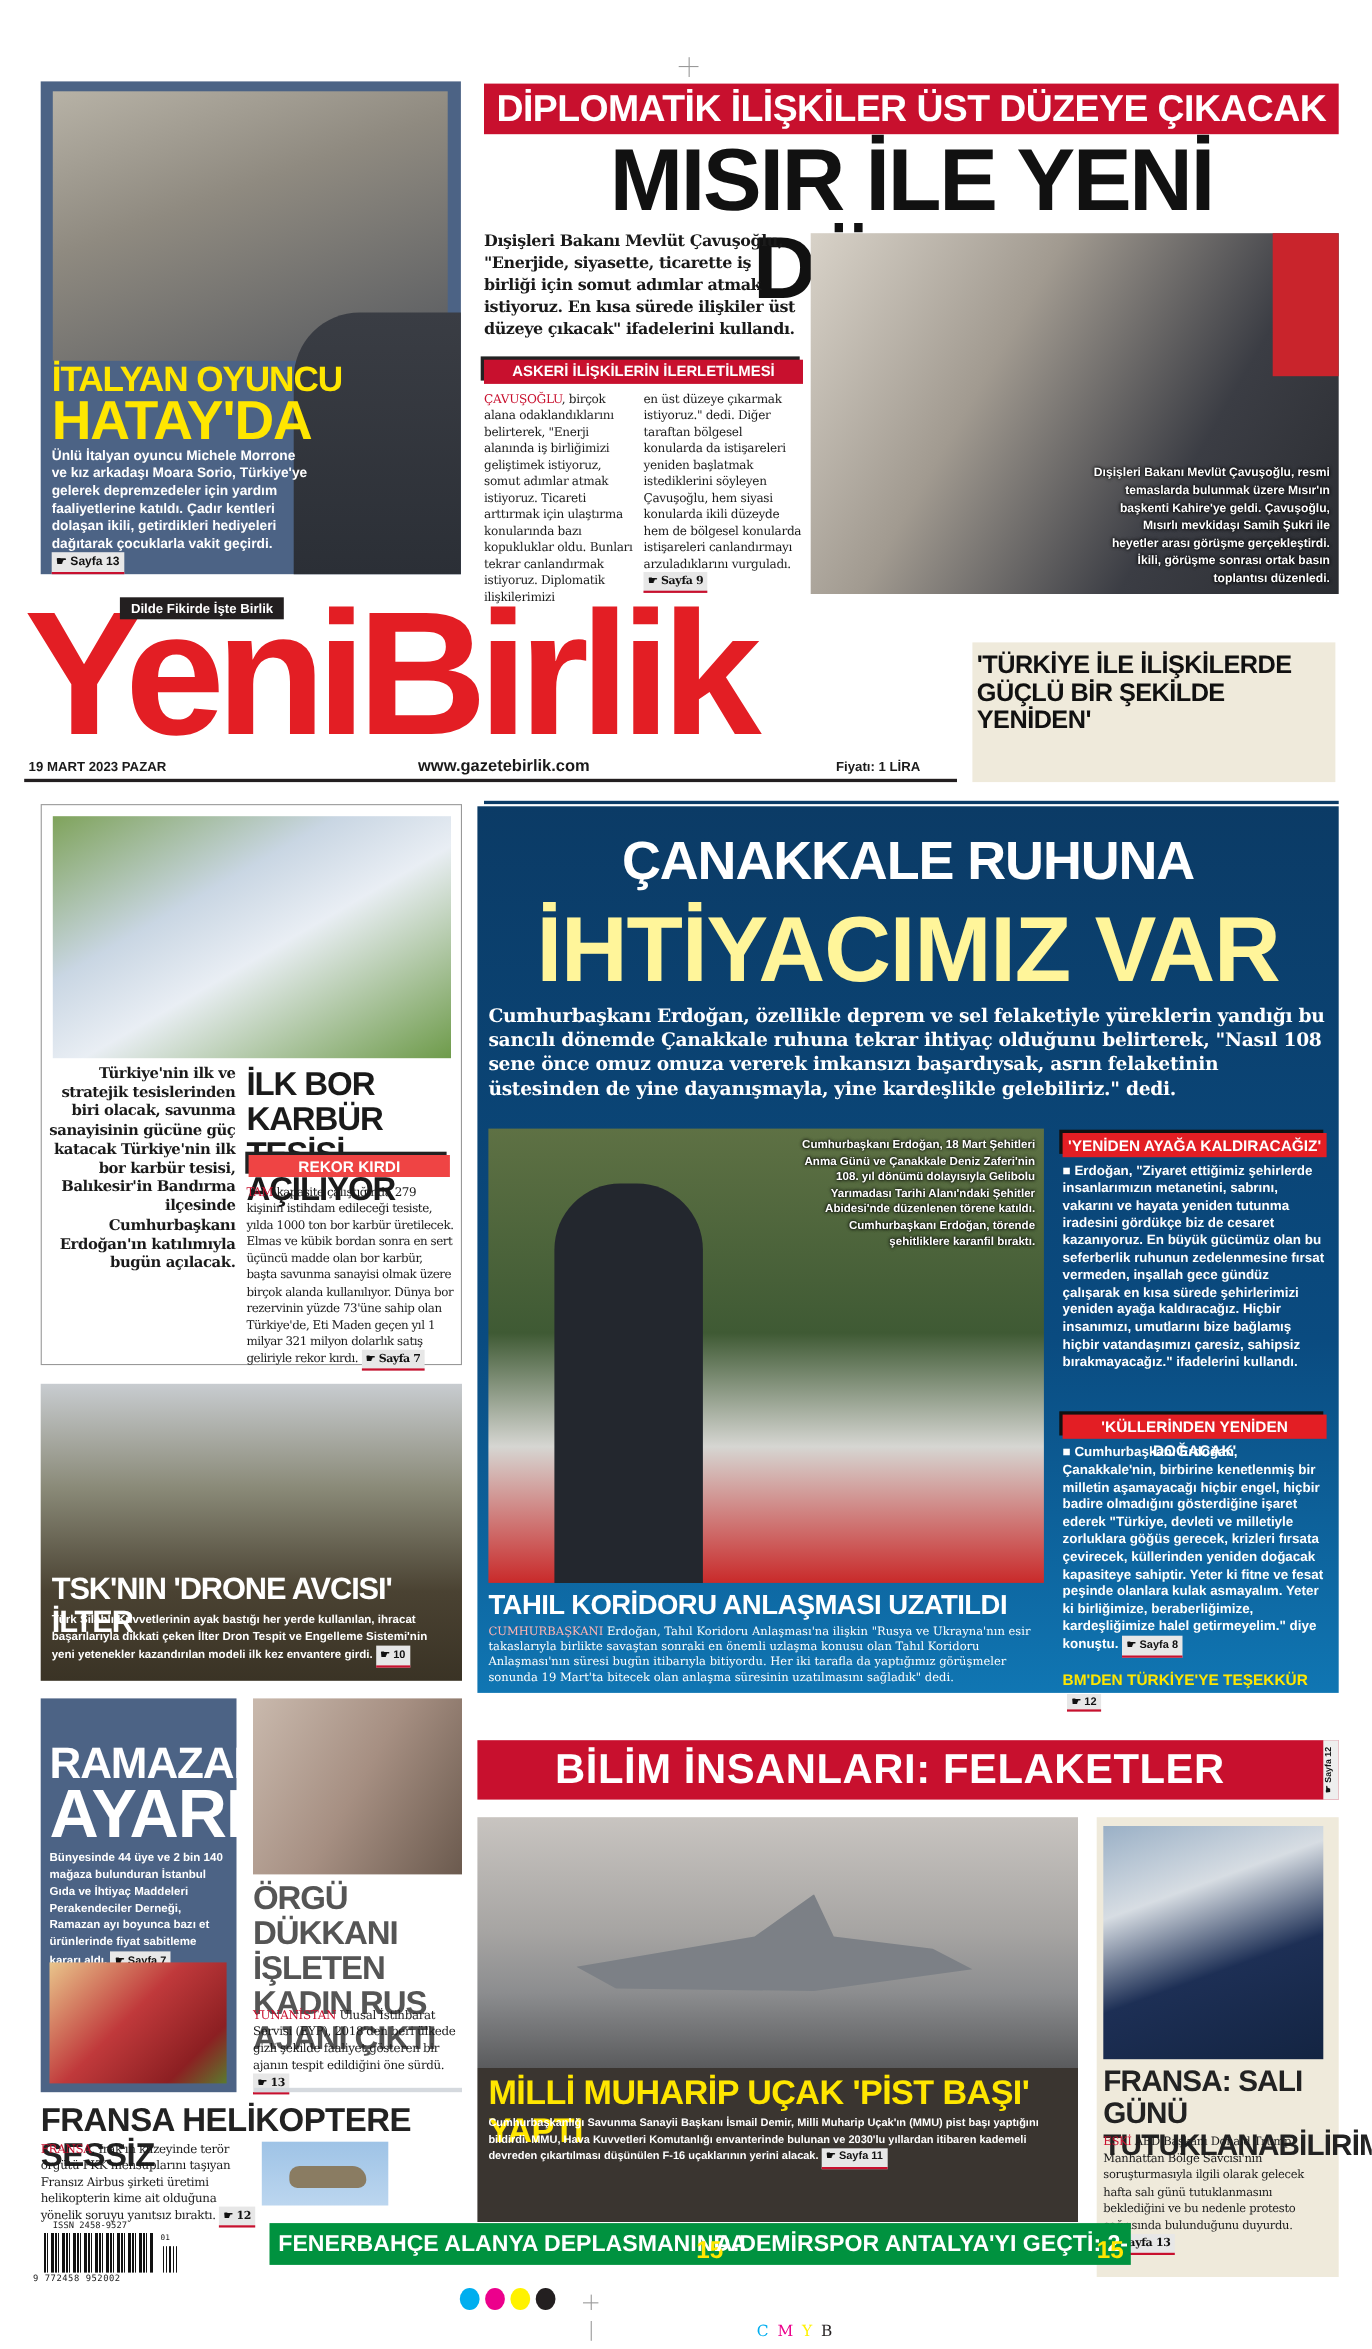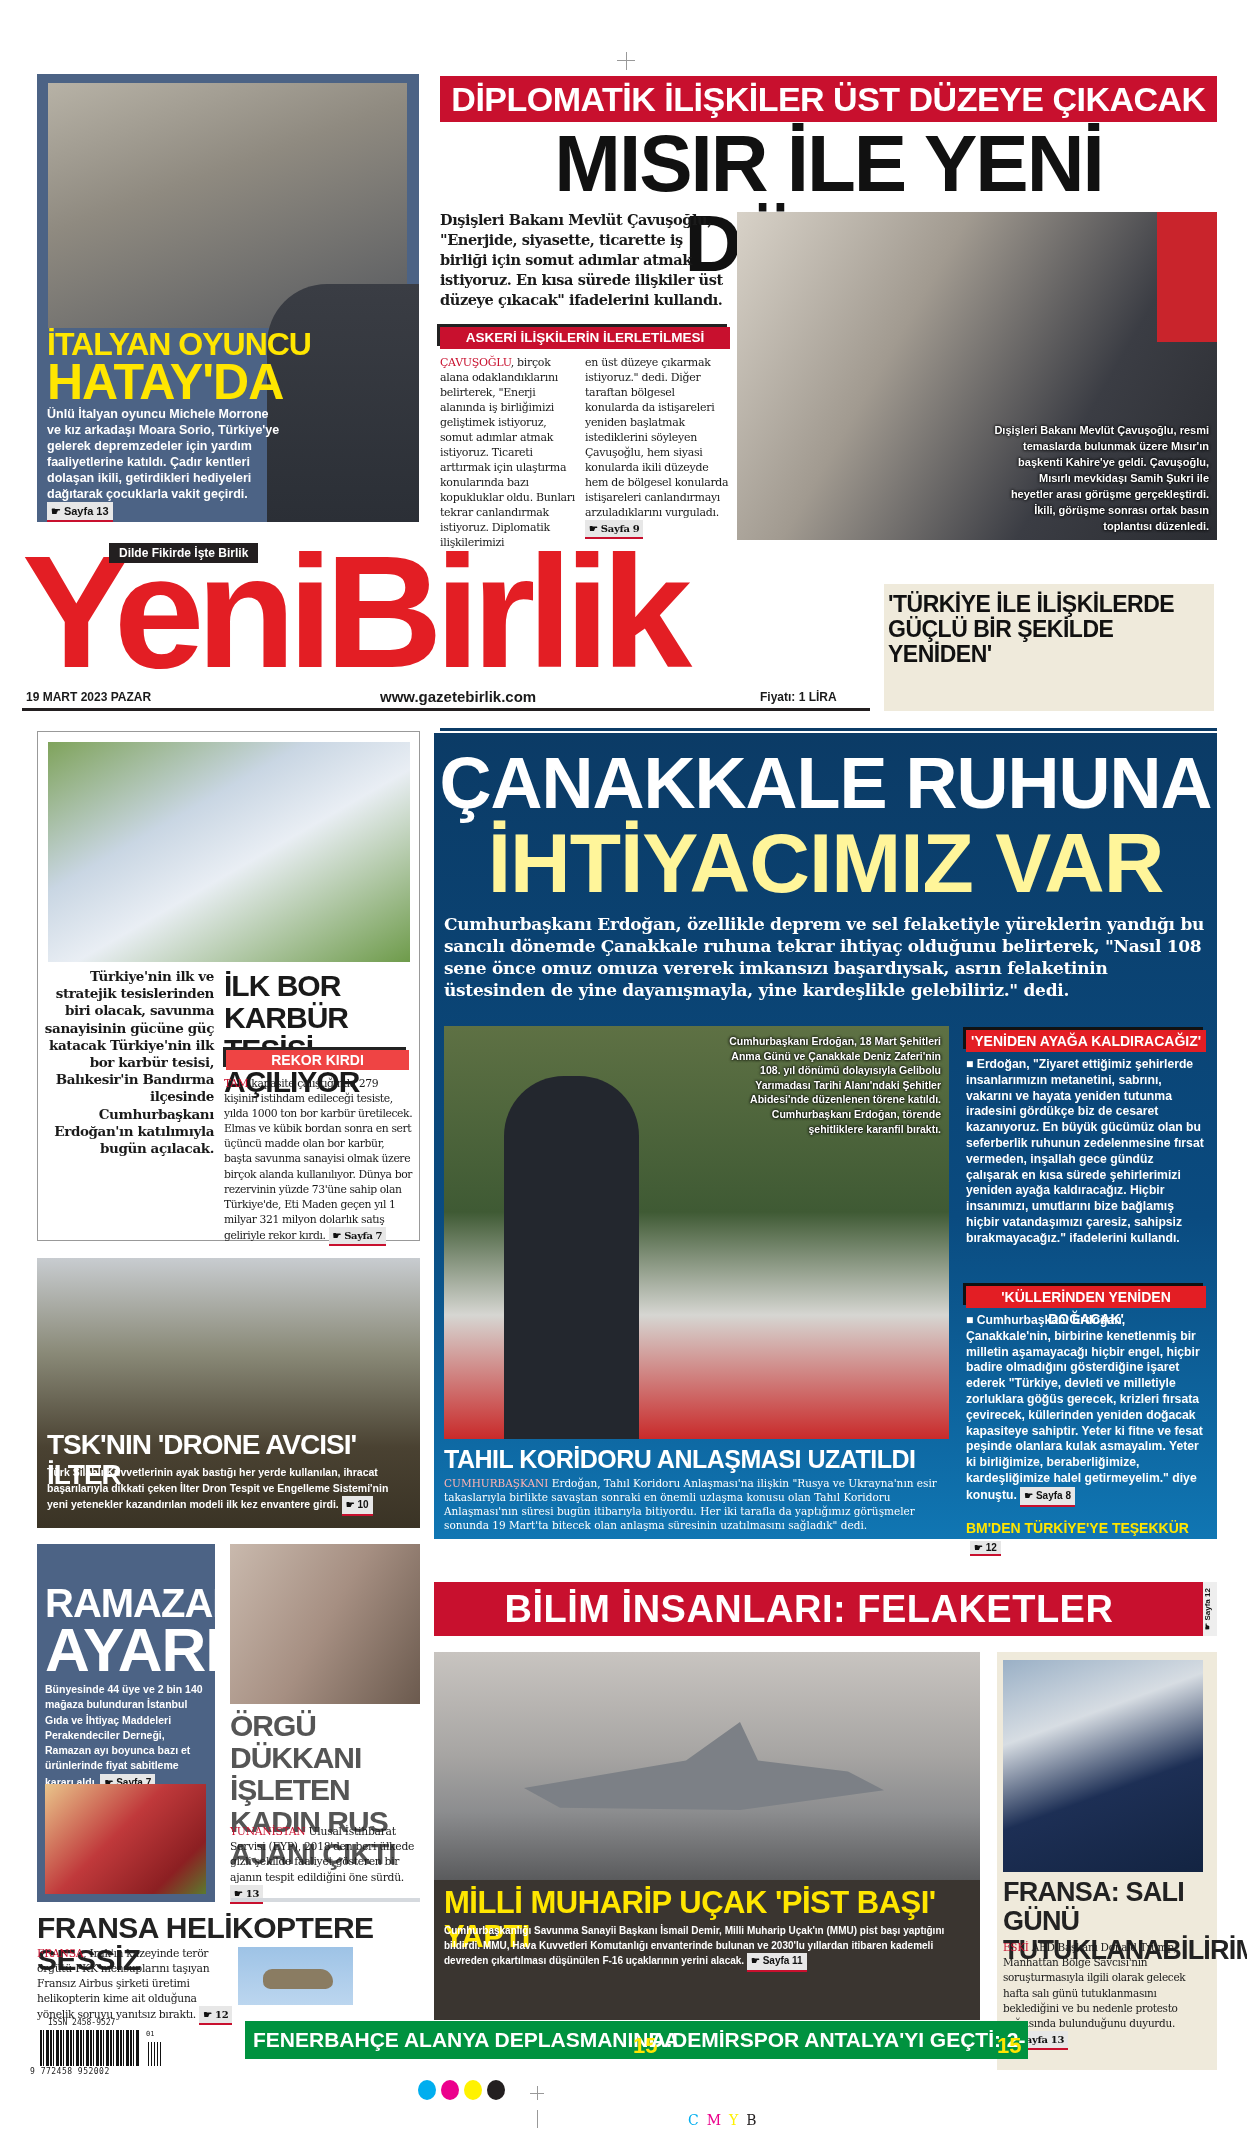--- a/index.html
+++ b/index.html
@@ -64,21 +64,21 @@
   <div class="abs serif" style="left:6px;top:236px;width:170px;font-weight:bold;font-size:13.5px;line-height:17.2px;text-align:right;letter-spacing:-0.4px;">Türkiye'nin ilk ve stratejik tesislerinden biri olacak, savunma sanayisinin gücüne güç katacak Türkiye'nin ilk bor karbür tesisi, Balıkesir'in Bandırma ilçesinde Cumhurbaşkanı Erdoğan'ın katılımıyla bugün açılacak.</div>
   <div class="abs cond" style="left:186px;top:238px;width:190px;font-weight:bold;font-size:30px;line-height:32px;letter-spacing:-1px;">İLK BOR KARBÜR TESİSİ AÇILIYOR</div>
   <div class="abs cond" style="left:188px;top:318px;width:183px;height:20px;background:#ef4444;color:#fff;font-weight:bold;font-size:14px;line-height:20px;text-align:center;box-shadow:-3px -3px 0 #222;">REKOR KIRDI</div>
   <div class="abs serif" style="left:186px;top:344px;width:190px;font-size:10.8px;line-height:15.1px;letter-spacing:-0.4px;">
     <span class="redlbl" style="font-weight:normal;">TAM</span><span> kapasite çalıştığında 279 kişinin istihdam edileceği tesiste, yılda 1000 ton bor karbür üretilecek. Elmas ve kübik bordan sonra en sert üçüncü madde olan bor karbür, başta savunma sanayisi olmak üzere birçok alanda kullanılıyor. Dünya bor rezervinin yüzde 73'üne sahip olan Türkiye'de, Eti Maden geçen yıl 1 milyar 321 milyon dolarlık satış geliriyle rekor kırdı.</span>
     <span class="sayfa" style="font-size:10px;">☛ Sayfa 7</span>
   </div>
 </div>
 
 <div class="abs" style="left:434px;top:733px;width:783px;height:806px;background:linear-gradient(180deg,#0b3b66 0%,#0a4b80 60%,#1076b3 100%);">
-  <div class="abs cond" style="left:0;top:14px;width:783px;text-align:center;color:#fff;font-weight:bold;font-size:72px;line-height:72px;letter-spacing:-1px;">ÇANAKKALE RUHUNA</div>
+  <div class="abs cond" style="left:0;top:14px;width:783px;text-align:center;color:#fff;font-weight:bold;font-size:49px;line-height:72px;letter-spacing:-1px;">ÇANAKKALE RUHUNA</div>
   <div class="abs cond" style="left:0;top:88px;width:783px;text-align:center;color:#fff59a;font-weight:900;font-size:84px;line-height:84px;letter-spacing:-1px;">İHTİYACIMIZ VAR</div>
   <div class="abs serif" style="left:10px;top:180px;width:763px;color:#fff;font-weight:bold;font-size:17px;line-height:22px;letter-spacing:-0.3px;">Cumhurbaşkanı Erdoğan, özellikle deprem ve sel felaketiyle yüreklerin yandığı bu sancılı dönemde Çanakkale ruhuna tekrar ihtiyaç olduğunu belirterek, "Nasıl 108 sene önce omuz omuza vererek imkansızı başardıysak, asrın felaketinin üstesinden de yine dayanışmayla, yine kardeşlikle gelebiliriz." dedi.</div>
   <div class="abs" style="left:10px;top:293px;width:505px;height:413px;background:linear-gradient(180deg,#5e7144 0%,#3f5a34 45%,#d6d6d2 70%,#c92a2a 100%);">
     <div class="abs" style="left:60px;top:50px;width:135px;height:363px;background:#23272e;border-radius:60px 60px 0 0;"></div>
     <div class="abs" style="right:8px;top:8px;width:215px;color:#fff;font-weight:bold;font-size:10.5px;line-height:14.6px;text-align:right;text-shadow:0 0 3px #000,0 0 3px #000;">Cumhurbaşkanı Erdoğan, 18 Mart Şehitleri Anma Günü ve Çanakkale Deniz Zaferi'nin 108. yıl dönümü dolayısıyla Gelibolu Yarımadası Tarihi Alanı'ndaki Şehitler Abidesi'nde düzenlenen törene katıldı. Cumhurbaşkanı Erdoğan, törende şehitliklere karanfil bıraktı.</div>
   </div>
   <div class="abs cond" style="left:10px;top:712px;width:505px;color:#fff;font-weight:bold;font-size:25px;line-height:28px;letter-spacing:-0.5px;">TAHIL KORİDORU ANLAŞMASI UZATILDI</div>
   <div class="abs serif" style="left:10px;top:743px;width:505px;color:#fff;font-size:10.5px;line-height:14px;">
     <span style="color:#ffb3b3;">CUMHURBAŞKANI</span><span> Erdoğan, Tahıl Koridoru Anlaşması'na ilişkin "Rusya ve Ukrayna'nın esir takaslarıyla birlikte savaştan sonraki en önemli uzlaşma konusu olan Tahıl Koridoru Anlaşması'nın süresi bugün itibarıyla bitiyordu. Her iki tarafla da yaptığımız görüşmeler sonunda 19 Mart'ta bitecek olan anlaşma süresinin uzatılmasını sağladık" dedi.</span>
   </div>

